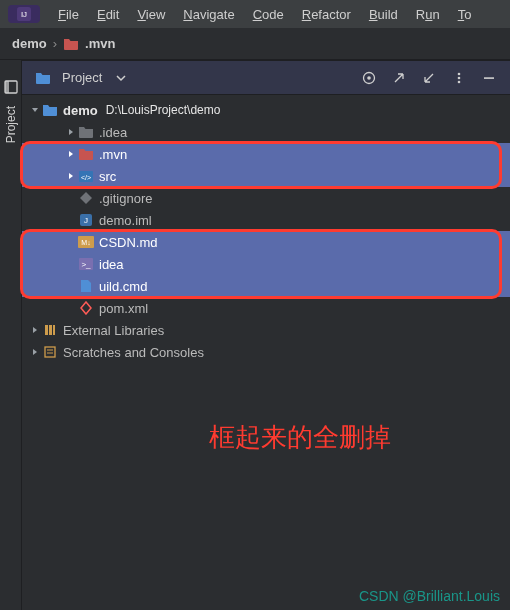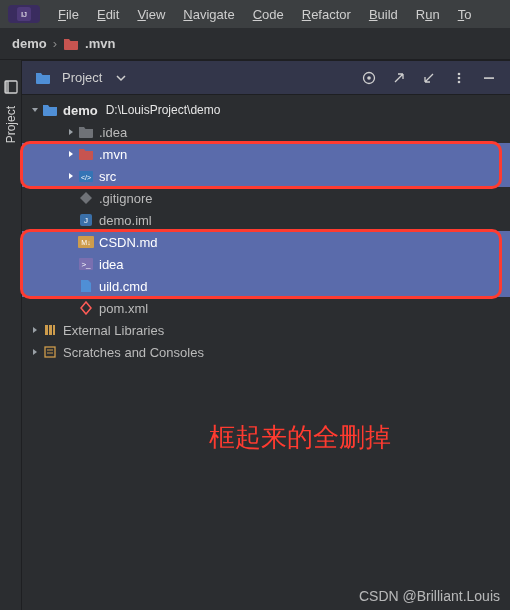--- a/index.html
+++ b/index.html
@@ -34,21 +34,21 @@
   .row.selected .arrow { color: #fff; }
   .node-icon { width: 16px; height: 14px; display: inline-flex; align-items: center; justify-content: center; margin-right: 5px; }
   .row .name { }
   .row .name.bold { font-weight: 600; color: #e6e6e6; }
   .row.selected .name { color: #fff; }
   .row .hint { color: #e5e5e5; margin-left: 8px; font-size: 12px; }
 
   .highlight-box { position: absolute; border: 3px solid #ff3b30; border-radius: 10px; pointer-events: none; }
 
   .annotation { position: absolute; color: #ff3b30; font-size: 26px; font-family: "SimHei","Microsoft YaHei",sans-serif; }
-  .watermark { position: absolute; right: 10px; bottom: 6px; color: #e5e5e5; font-size: 14px; opacity: 0.75; }
+  .watermark { position: absolute; right: 10px; bottom: 6px; color: #14b8a6; font-size: 14px; opacity: 0.75; }
 
   svg { display: block; }
 </style>
 </head>
 <body>
 
 <div class="menubar">
   <span class="app-icon">
     <svg viewBox="0 0 16 16">
         <rect width="16" height="16" rx="3" fill="#4e3a78"></rect>

